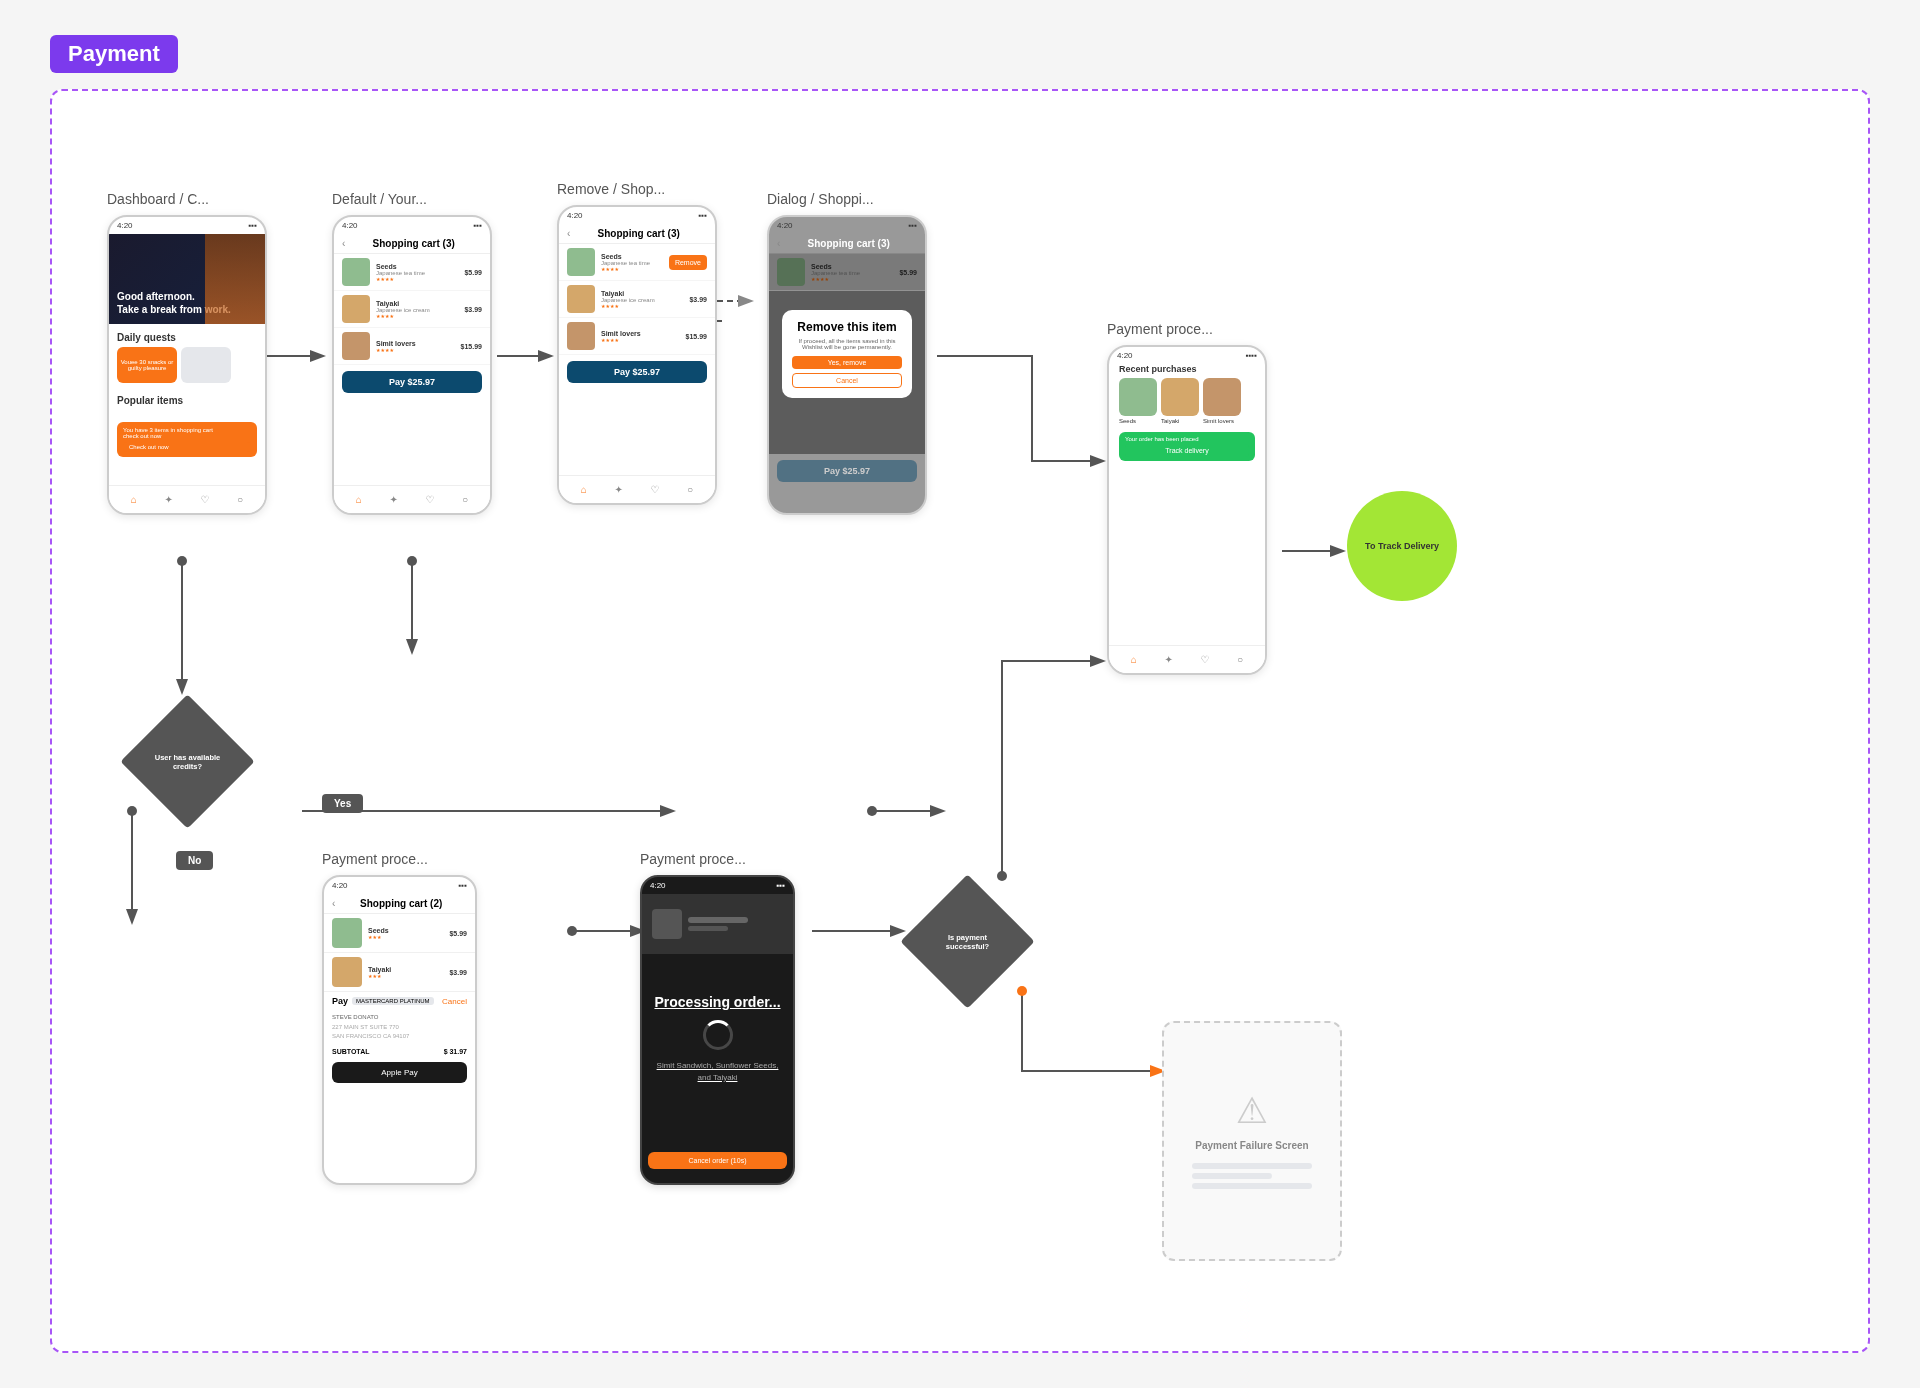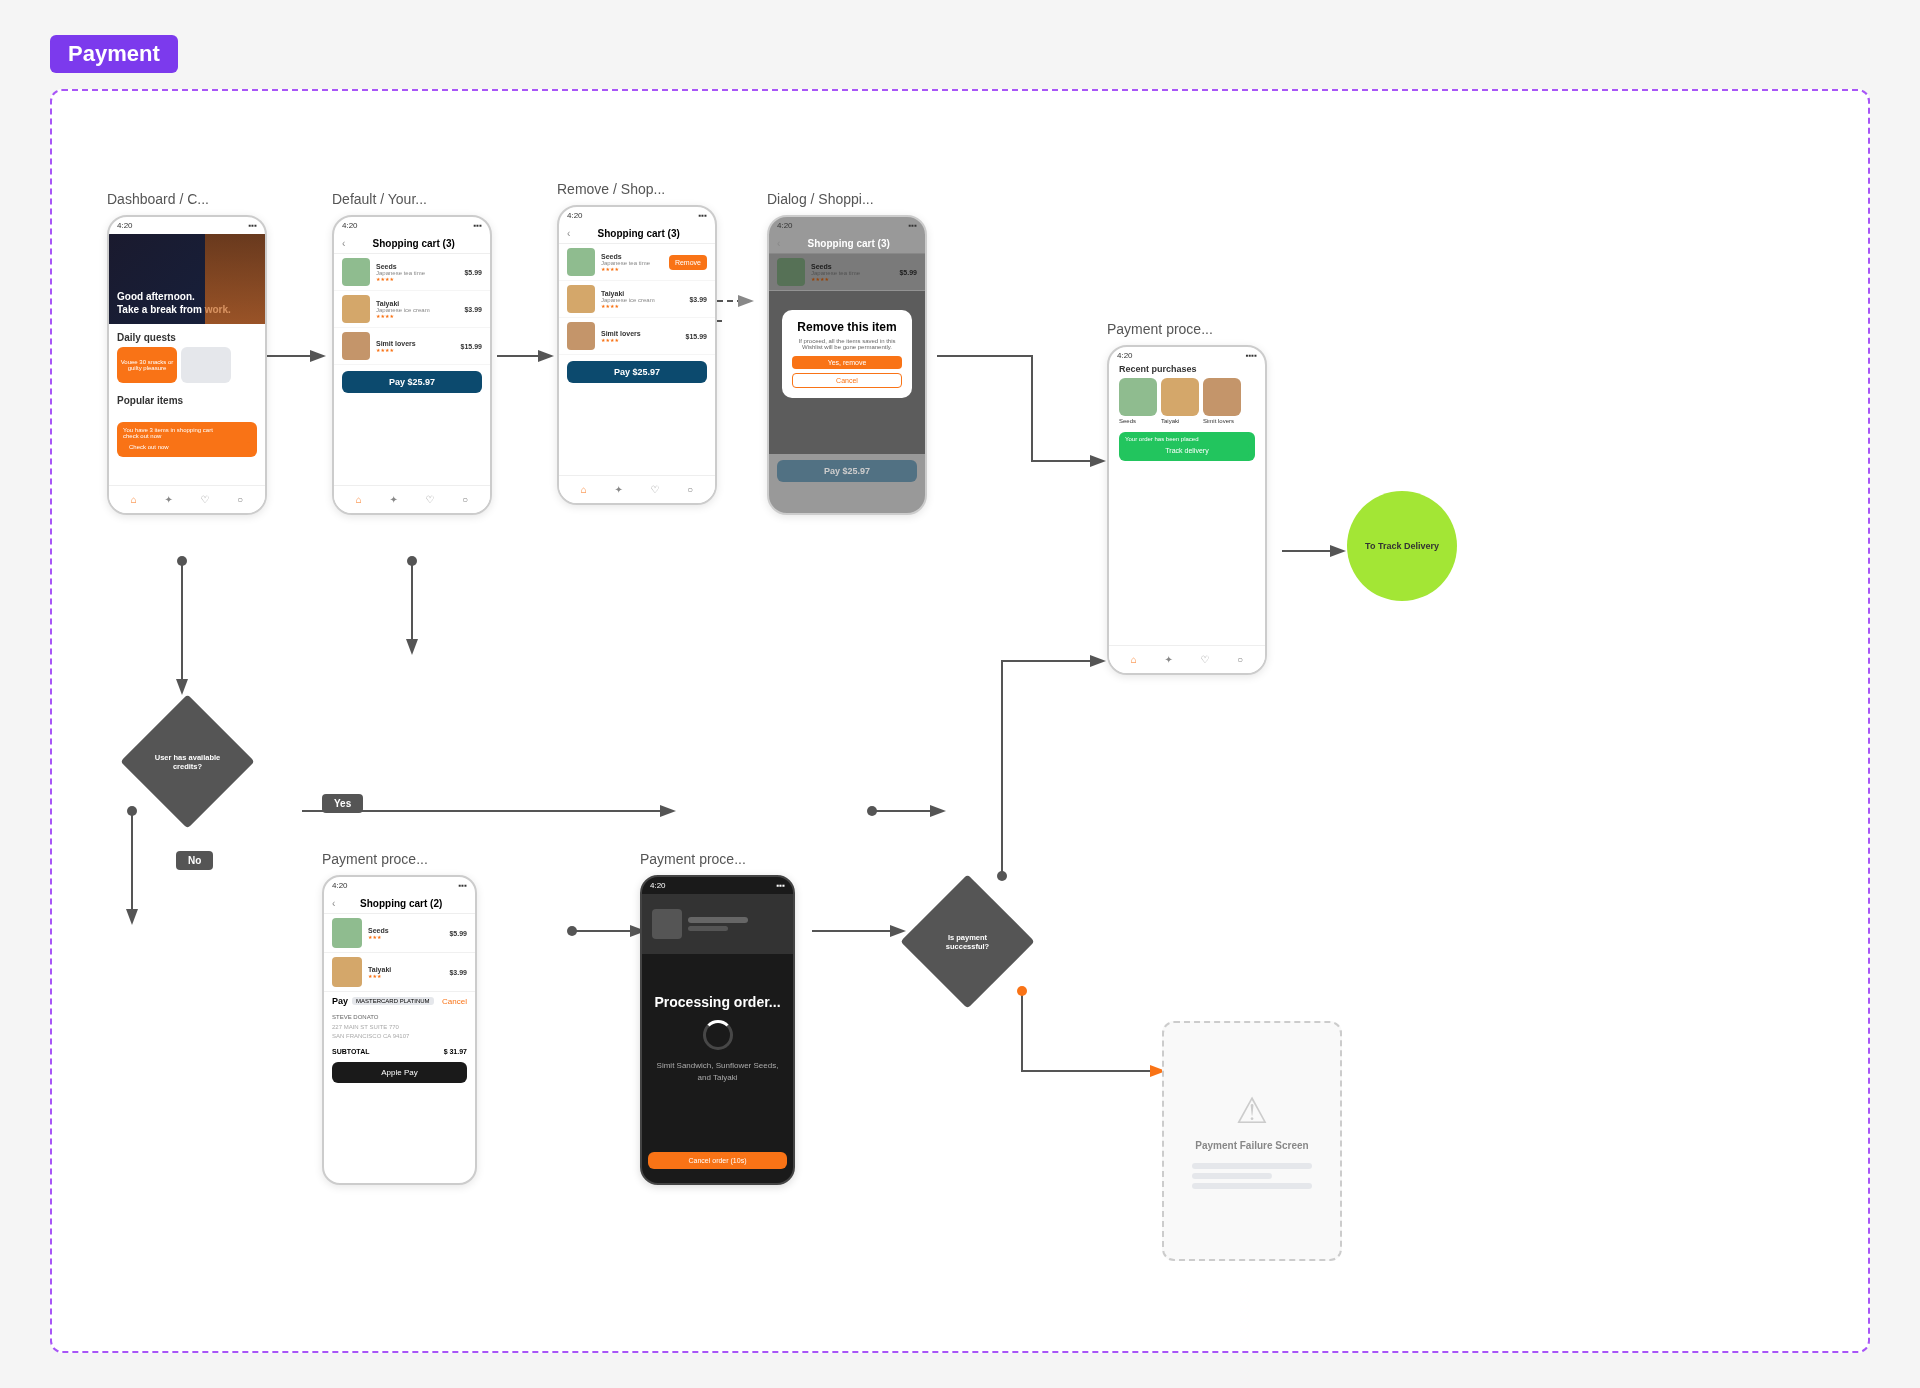--- a/index.html
+++ b/index.html
@@ -876,21 +876,21 @@
             <span>▪▪▪</span>
           </div>
 
           <div style="background:#333; height:60px; display:flex; align-items:center; gap:6px; padding:6px 10px;">
             <div style="width:30px;height:30px; background:#555; border-radius:4px;"></div>
             <div style="flex:1;">
               <div style="width:60px;height:6px;background:#666;border-radius:3px;margin-bottom:3px;"></div>
               <div style="width:40px;height:5px;background:#555;border-radius:3px;"></div>
             </div>
           </div>
-          <div class="processing-content" style="margin-top:20px;">
+          <div class="processing-content" style="margin-top:20px;text-decoration:underline;">
             <div class="processing-title">Processing order...</div>
             <div class="processing-spinner"></div>
             <div class="processing-sub">Simit Sandwich, Sunflower Seeds, and Taiyaki</div>
           </div>
           <div class="cancel-order-btn">Cancel order (10s)</div>
         </div>
       </div>
 
       <div class="pos" style="left:820px; top:755px;">
         <div style="display:flex; align-items:center; justify-content:center; width:130px; height:130px;">

